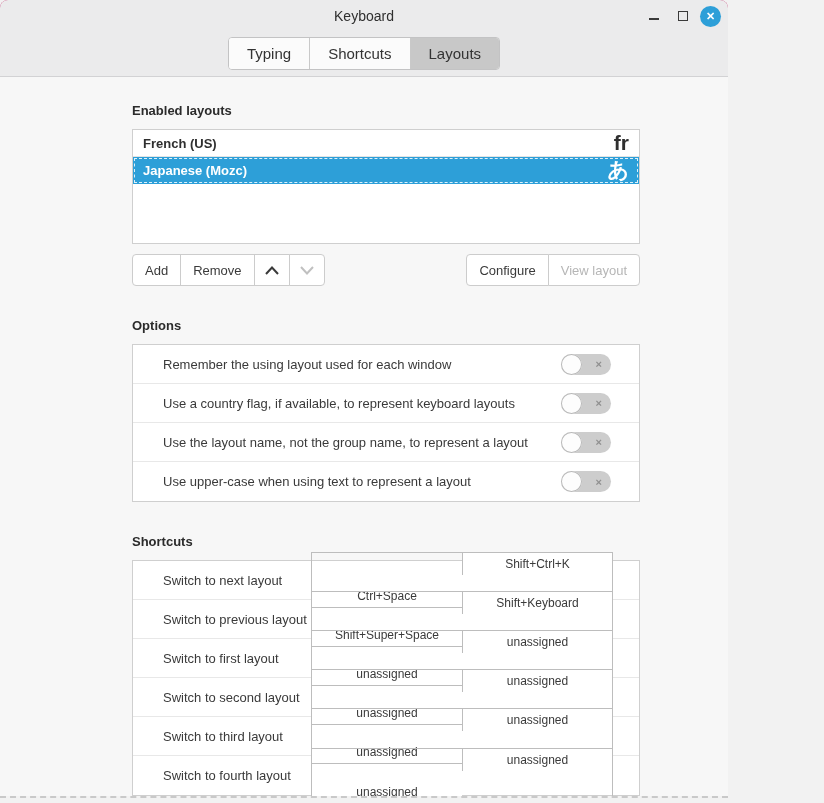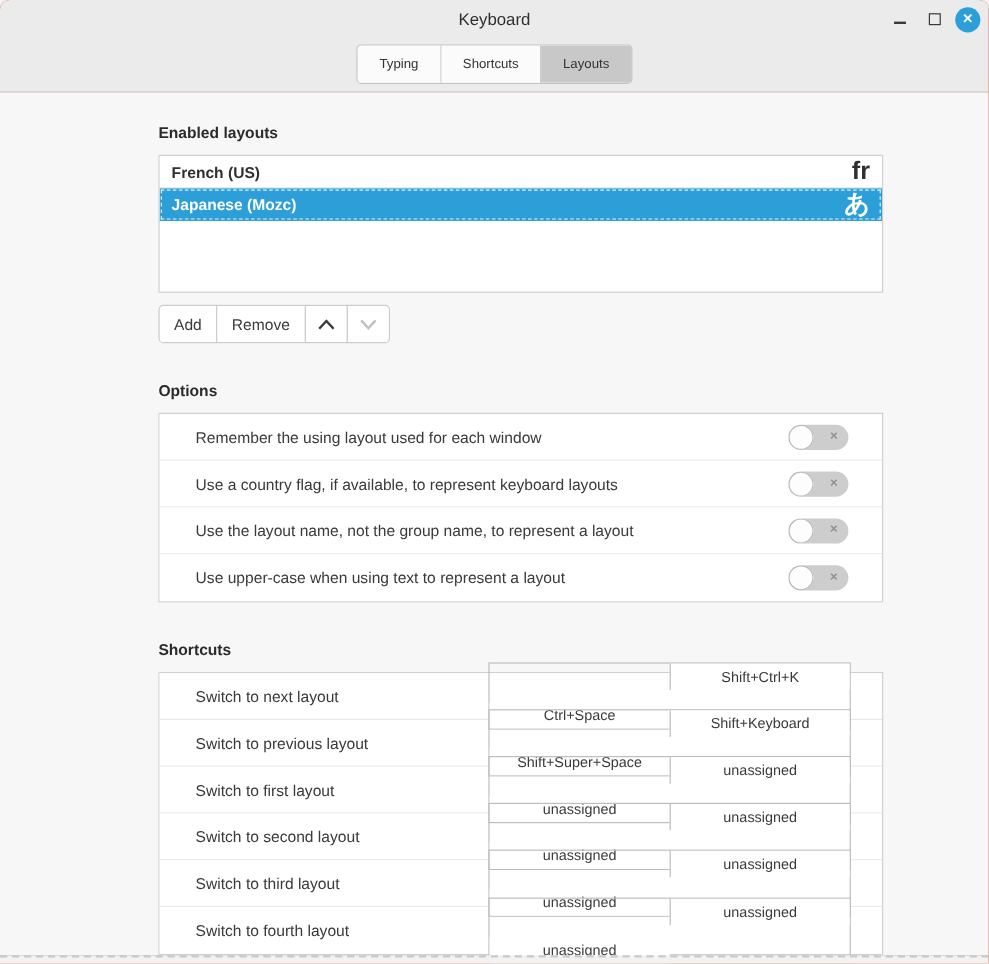--- a/index.html
+++ b/index.html
@@ -5,25 +5,25 @@
   * { box-sizing: border-box; margin: 0; padding: 0; }
   html, body { width: 824px; height: 803px; }
   body {
     font-family: "Liberation Sans", "DejaVu Sans", sans-serif;
     font-size: 13px;
     color: #333;
     background: #f2f2f2;
     overflow: hidden;
   }
   .window {
-    width: 824px; height: 803px;
+    width: 728px; height: 803px;
     display: flex; flex-direction: column;
     border-radius: 8px 8px 0 0;
     overflow: hidden;
-    background: #c2410c;
+    background: #be185d;
   }
   
   .header { background: #ebebec; flex: 0 0 auto; }
   .titlebar {
     height: 32px; position: relative;
     display: flex; align-items: center; justify-content: center;
   }
   .title { font-size: 14px; color: #2f2f2f; }
   .controls {
     position: absolute; right: 7px; top: 0; height: 32px;
@@ -41,21 +41,21 @@
     font-size: 11px; line-height: 1; font-weight: bold;
     display: flex; align-items: center; justify-content: center; cursor: pointer;
   }
   .tabbar { height: 44px; display: flex; justify-content: center; }
   .tab-group {
     display: flex; margin-top: 5px; height: 33px;
     border: 1px solid #c3c3c4; border-radius: 4px; overflow: hidden;
     background: #fbfbfb;
   }
   .tab {
-    height: 100%; padding: 0 18px; font-size: 11px; color: #333;
+    height: 100%; padding: 0 18px; font-size: 15px; color: #333;
     background: #fbfbfb; border: none; border-right: 1px solid #c9c9c9;
     display: flex; align-items: center; cursor: pointer;
     font-family: inherit;
   }
   .tab:last-child { border-right: none; }
   .tab.active { background: #c8c8c8; }
   .header-divider { height: 1px; background: #d2d2d4; }
 
   
   .content { flex: 1 1 auto; background: #f7f7f7; padding: 26px 88px 0; }
@@ -194,20 +194,24 @@
             <svg width="14" height="9" viewBox="0 0 14 9" fill="none" stroke-width="2">
                 <polyline points="1,8 7,1.5 13,8"></polyline>
               </svg>
           </button>
           <button class="btn icon-btn disabled">
             <svg width="14" height="9" viewBox="0 0 14 9" fill="none" stroke-width="2">
                 <polyline points="1,1 7,7.5 13,1"></polyline>
               </svg>
           </button>
         </div>
+        <div class="btn-group actions-right">
+          <button class="btn">Configure</button>
+          <button class="btn disabled">View layout</button>
+        </div>
       </div>
     </div>
 
     <div class="section">
       <div class="section-heading">Options</div>
       <div class="panel-box">
 
           <div class="option-row">
             <span>Remember the using layout used for each window</span>
             <div class="toggle">

